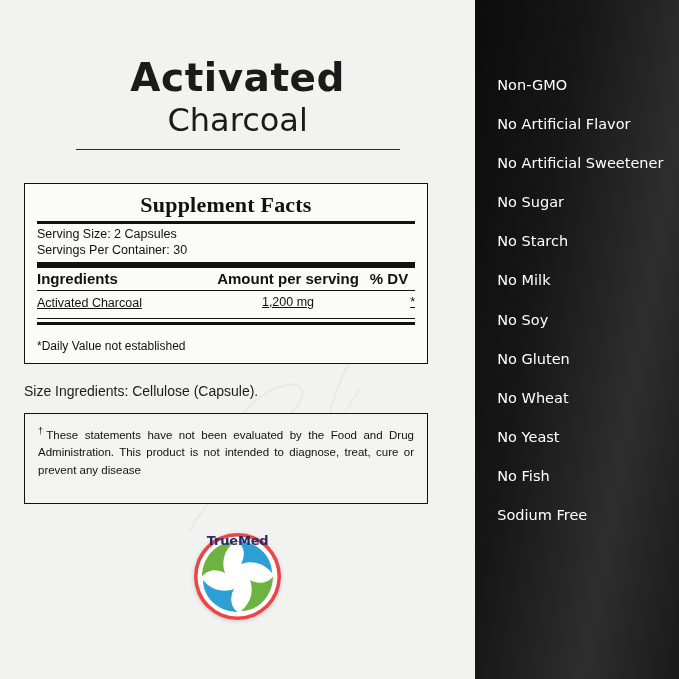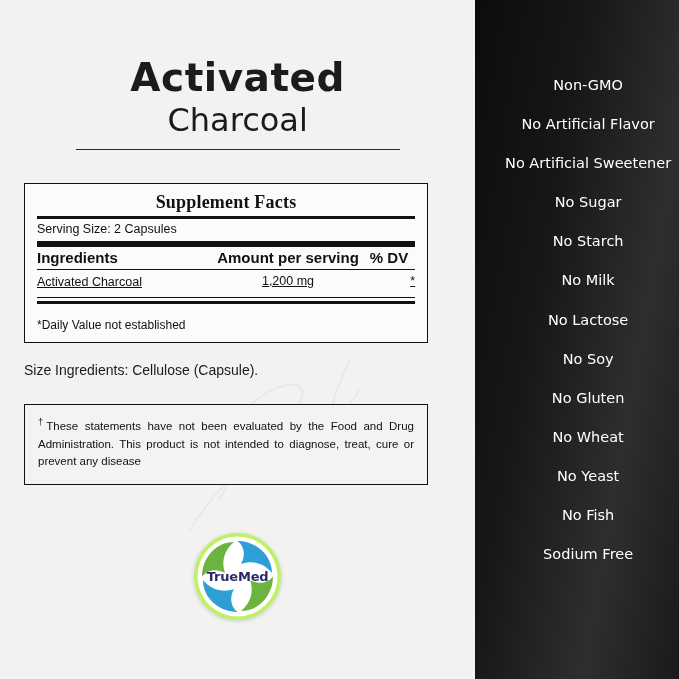--- a/index.html
+++ b/index.html
@@ -72,21 +72,21 @@
     border: 1px solid #111;
     background: #fbfbfa;
     padding: 8px 12px 10px 12px;
     box-sizing: border-box;
     width: 404px;
   }
   .sf-title {
     text-align: center;
     font-family: "Liberation Serif", serif;
     font-weight: bold;
-    font-size: 18px;
+    font-size: 22px;
     color: #111;
     letter-spacing: 0.2px;
     margin-bottom: 3px;
   }
   .sf-line-thin { height: 1px; background: #111; }
   .sf-line-med  { height: 3px; background: #111; }
   .sf-line-thick{ height: 6px; background: #111; }
 
   .sf-serving {
     font-size: 12.5px;
@@ -126,50 +126,49 @@
     padding-top: 14px;
   }
 
   .other-ing {
     margin-top: 19px;
     font-size: 14px;
     color: #1b1b1b;
   }
 
   .disclaimer {
-    margin-top: 26px;
+    margin-top: 14px;
     width: 404px;
     box-sizing: border-box;
     border: 1px solid #111;
     background: #f3f3f1;
-    padding: 11px 13px 13px 13px;
+    padding: 11px 13px 23px 13px;
     font-size: 11.5px;
     line-height: 1.55;
     color: #111;
     text-align: justify;
   }
   .disclaimer sup { font-size: 9px; }
 
   
   .logo-wrap {
     position: absolute;
     left: 0; right: 0;
     top: 533px;
     display: flex;
     justify-content: center;
   }
   .logo {
     position: relative;
     width: 87px;
     height: 87px;
     border-radius: 50%;
-    background: #bef264;
+    background: #ef4444;
     box-shadow: 0 1px 4px rgba(0,0,0,0.18);
     display: flex;
-    align-items: center;
     justify-content: center;
   }
   .logo svg { position: absolute; left: 0; top: 0; }
   .logo-text {
     position: relative;
     z-index: 3;
     font-family: "DejaVu Sans", sans-serif;
     font-weight: bold;
     font-size: 13px;
     color: #2a2a6a;
@@ -188,21 +187,20 @@
   }
 
   
   .right {
     position: relative;
     width: 227px;
     height: 679px;
     background: linear-gradient(100deg, #0c0c0c 0%, #171717 35%, #2e2e2e 70%, #1a1a1a 100%);
     box-sizing: border-box;
     padding: 78px 0 0 22px;
-    text-align: center;
   }
   .claim {
     color: #ffffff;
     font-family: "DejaVu Sans", sans-serif;
     font-size: 14.5px;
     line-height: 1;
     margin-bottom: 24.6px;
     white-space: nowrap;
   }
 </style>
@@ -232,20 +230,21 @@
         <div class="title-sub">Charcoal</div>
         <div class="title-rule"></div>
       </div>
 
       <div class="sf">
         <div class="sf-title">Supplement Facts</div>
         <div class="sf-line-med"></div>
 
         <div class="sf-serving">
           <div>Serving Size: 2 Capsules</div>
+          <div>Servings Per Container: 30</div>
         </div>
 
         <div class="sf-line-thick"></div>
 
         <div class="sf-head-row">
           <div class="sf-head-ing">Ingredients</div>
           <div class="sf-head-amt">Amount per serving</div>
           <div class="sf-head-dv">% DV</div>
         </div>
 
@@ -289,21 +288,20 @@
 
   </div>
 
   <div class="right">
     <div class="claim">Non-GMO</div>
     <div class="claim">No Artificial Flavor</div>
     <div class="claim">No Artificial Sweetener</div>
     <div class="claim">No Sugar</div>
     <div class="claim">No Starch</div>
     <div class="claim">No Milk</div>
-    <div class="claim">No Lactose</div>
     <div class="claim">No Soy</div>
     <div class="claim">No Gluten</div>
     <div class="claim">No Wheat</div>
     <div class="claim">No Yeast</div>
     <div class="claim">No Fish</div>
     <div class="claim">Sodium Free</div>
   </div>
 
 </div>
 

